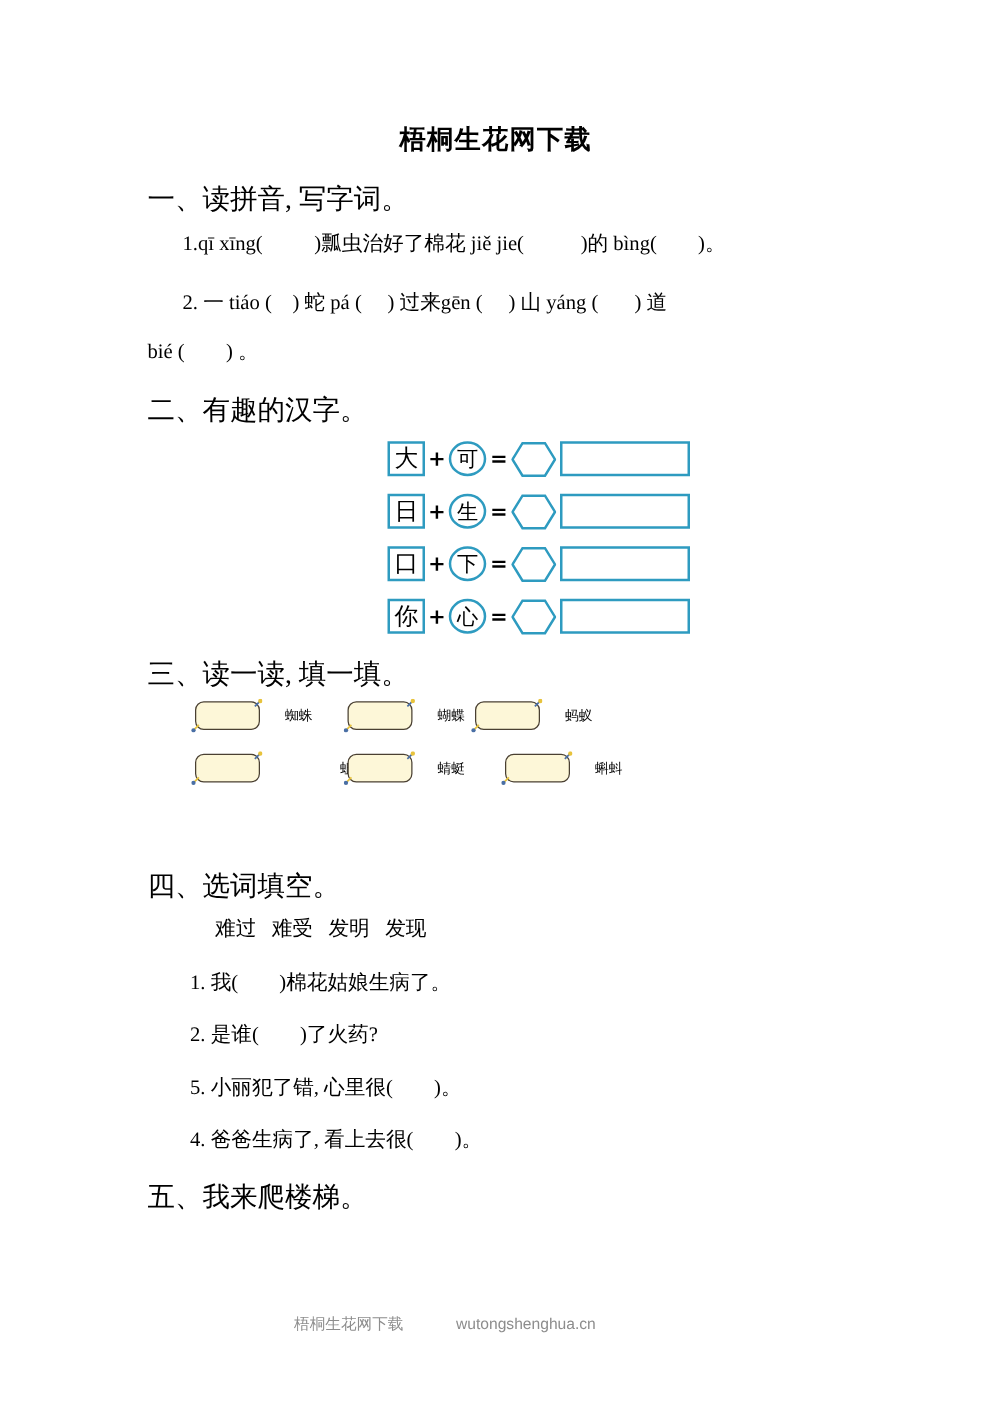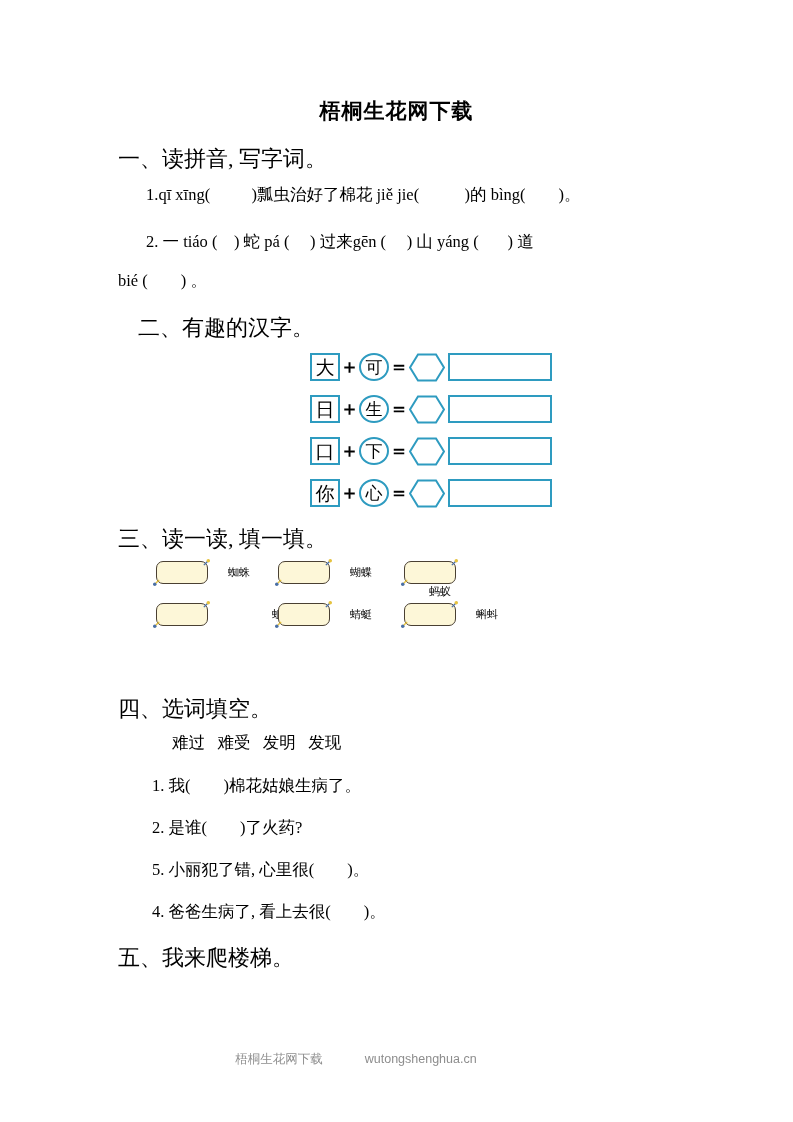--- a/index.html
+++ b/index.html
@@ -152,21 +152,21 @@
 
 <div class="page">
 
   <div class="title">梧桐生花网下载</div>
 
   <div class="sec-head" style="top:144px;">一、读拼音, 写字词。</div>
   <div class="line pinyin" style="left:146px; top:184px;">1.qī xīng(          )瓢虫治好了棉花 jiě jie(           )的 bìng(        )。</div>
   <div class="line pinyin" style="left:146px; top:231px;">2. 一 tiáo (    ) 蛇 pá (     ) 过来gēn (     ) 山 yáng (       ) 道</div>
   <div class="line pinyin" style="left:118px; top:270px;">bié (        ) 。</div>
 
-  <div class="sec-head" style="top:313px;margin-left:20px;">二、有趣的汉字。</div>
+  <div class="sec-head" style="top:313px;">二、有趣的汉字。</div>
 
   <div class="eqrow" style="left:310px; top:352px;">
     <div class="sq">大</div>
     <div class="plus">＋</div>
     <div class="circ">可</div>
     <div class="eq">＝</div>
     <div class="hexbox">
       <svg width="36" height="29" viewBox="0 0 36 29">
           <polygon points="9,1.5 27,1.5 35,14.5 27,27.5 9,27.5 1,14.5" fill="none" stroke="#2e9bc0" stroke-width="2"></polygon>
         </svg>
@@ -236,21 +236,21 @@
           <circle cx="6" cy="2" r="2" fill="#e8c33c"></circle>
         </svg>
       <svg class="pin bl" viewBox="0 0 8 8">
           <path d="M7 1 L4 4 L1 7" stroke="#e8c33c" stroke-width="1.6" fill="none"></path>
           <circle cx="2" cy="6" r="2" fill="#4a6fa5"></circle>
         </svg>
     </div>
     <div class="noteword">蝴蝶</div>
   </div>
 
-  <div class="notewrap" style="left:404px; top:561px;flex-direction:column;">
+  <div class="notewrap" style="left:380px; top:561px;">
     <div class="notebox">
       <svg class="pin tr" viewBox="0 0 8 8">
           <path d="M1 7 L4 4 L7 1" stroke="#4a6fa5" stroke-width="1.6" fill="none"></path>
           <circle cx="6" cy="2" r="2" fill="#e8c33c"></circle>
         </svg>
       <svg class="pin bl" viewBox="0 0 8 8">
           <path d="M7 1 L4 4 L1 7" stroke="#e8c33c" stroke-width="1.6" fill="none"></path>
           <circle cx="2" cy="6" r="2" fill="#4a6fa5"></circle>
         </svg>
     </div>

